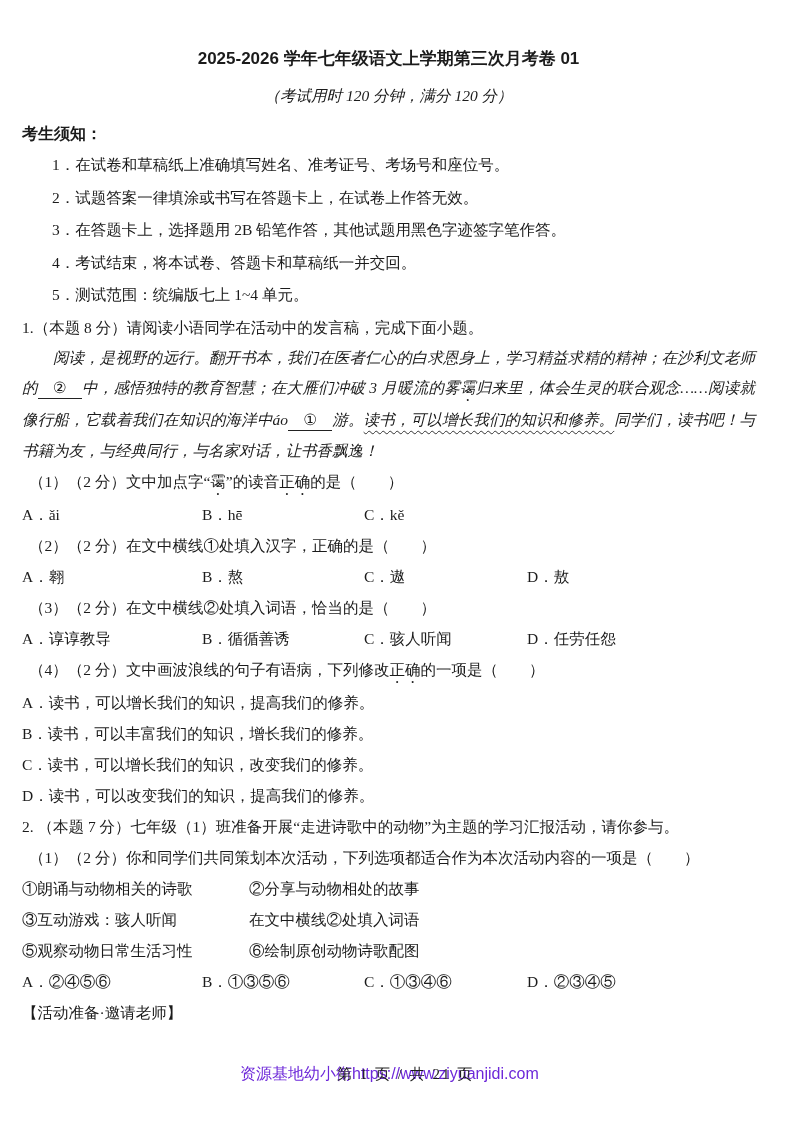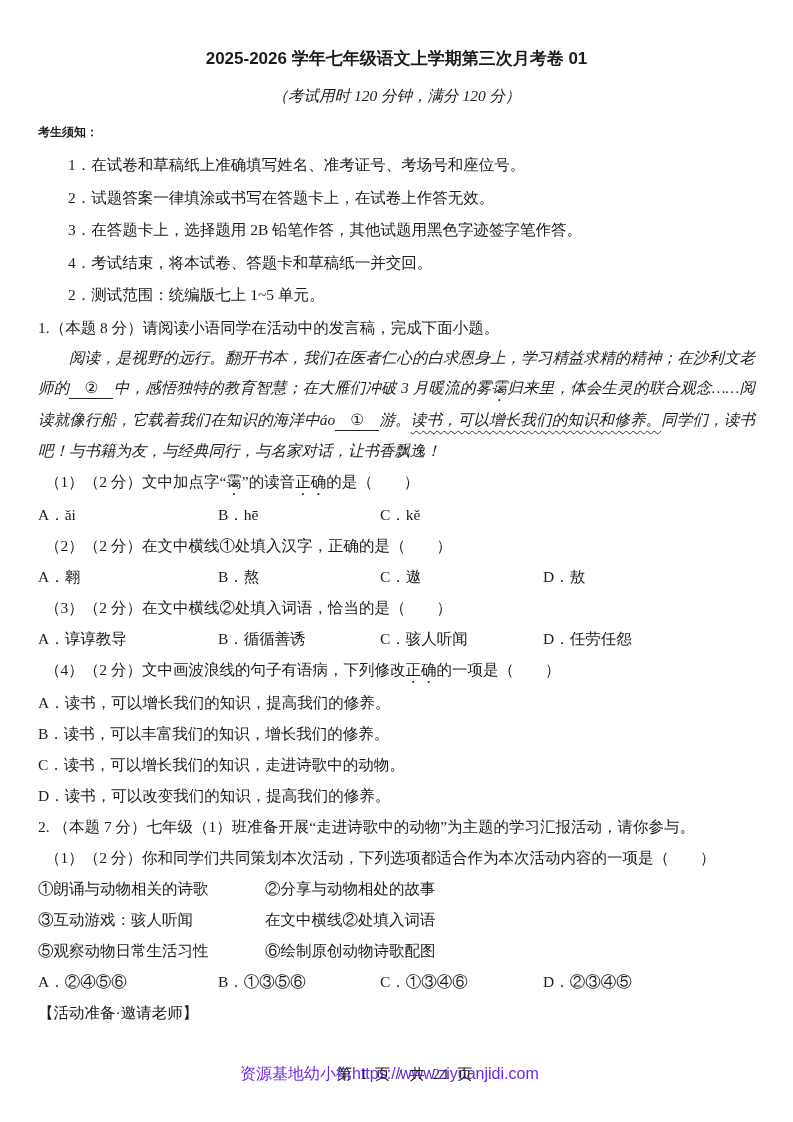--- a/index.html
+++ b/index.html
@@ -5,43 +5,43 @@
   * { box-sizing: border-box; }
   html, body { margin: 0; padding: 0; background: #ffffff; }
   .page {
     position: relative;
     width: 793px;
     height: 1122px;
     background: #ffffff;
     color: #1b1b1b;
     font-family: "Liberation Serif", serif;
     font-size: 15.5px;
-    padding: 46px 38px 0 38px;
+    padding: 46px 38px 0 22px;
     overflow: hidden;
   }
   .title {
     text-align: center;
     font-weight: 700;
     font-size: 17px;
     line-height: 26px;
     font-family: "Liberation Sans", sans-serif;
   }
   .subtitle {
     text-align: center;
     margin-top: 12px;
     font-style: italic;
     font-size: 15.5px;
     line-height: 24px;
   }
   .notice { margin-top: 10px; }
   .notice-heading {
     font-weight: 700;
-    font-size: 12px;
+    font-size: 16px;
     line-height: 31px;
-    font-family: Liberation Mono, monospace;
+    font-family: Liberation Sans, sans-serif;
   }
   .notice-item { line-height: 32.5px; padding-left: 30px; }
   .section-heading {
     text-align: center;
     font-weight: 700;
     font-size: 16.5px;
     line-height: 31px;
   }
   .stem { line-height: 31px; }
   .sub-stem { line-height: 31px; padding-left: 7px; }
@@ -117,21 +117,21 @@
 
   <div class="title">2025-2026 学年七年级语文上学期第三次月考卷 01</div>
   <div class="subtitle">（考试用时 120 分钟，满分 120 分）</div>
 
   <div class="notice">
     <div class="notice-heading">考生须知：</div>
     <div class="notice-item">1．在试卷和草稿纸上准确填写姓名、准考证号、考场号和座位号。</div>
     <div class="notice-item">2．试题答案一律填涂或书写在答题卡上，在试卷上作答无效。</div>
     <div class="notice-item">3．在答题卡上，选择题用 2B 铅笔作答，其他试题用黑色字迹签字笔作答。</div>
     <div class="notice-item">4．考试结束，将本试卷、答题卡和草稿纸一并交回。</div>
-    <div class="notice-item">2．测试范围：统编版七上 1~5 单元。</div>
+    <div class="notice-item">5．测试范围：统编版七上 1~4 单元。</div>
   </div>
 
 
   <div class="stem">1.（本题 8 分）请阅读小语同学在活动中的发言稿，完成下面小题。</div>
 
   <div class="passage"><span>阅读，是视野的远行。翻开书本，我们在医者仁心的白求恩身上，学习精益求精的精神；在沙利文老师的</span><span class="blank">②</span><span>中，感悟独特的教育智慧；在大雁们冲破 3 月暖流的雾</span><span class="emdot">霭</span><span>归来里，体会生灵的联合观念……阅读就像行船，它载着我们在知识的海洋中áo</span><span class="blank">①</span><span>游。</span><span class="wavy">读书，可以增长我们的知识和修养。</span><span>同学们，读书吧！与书籍为友，与经典同行，与名家对话，让书香飘逸！</span></div>
 
   <div class="sub-stem"><span>（1）（2 分）文中加点字“</span><span class="emdot">霭</span><span>”的读音</span><span class="emdot">正确</span><span>的是（　　）</span></div>
   <div class="options-grid">
     <span>A．ǎi</span>
@@ -151,21 +151,21 @@
   <div class="options-grid">
     <span>A．谆谆教导</span>
     <span>B．循循善诱</span>
     <span>C．骇人听闻</span>
     <span>D．任劳任怨</span>
   </div>
 
   <div class="sub-stem"><span>（4）（2 分）文中画波浪线的句子有语病，下列修改</span><span class="emdot">正确</span><span>的一项是（　　）</span></div>
   <div class="choice-line">A．读书，可以增长我们的知识，提高我们的修养。</div>
   <div class="choice-line">B．读书，可以丰富我们的知识，增长我们的修养。</div>
-  <div class="choice-line">C．读书，可以增长我们的知识，走进诗歌中的动物。</div>
+  <div class="choice-line">C．读书，可以增长我们的知识，改变我们的修养。</div>
   <div class="choice-line">D．读书，可以改变我们的知识，提高我们的修养。</div>
 
   <div class="stem">2. （本题 7 分）七年级（1）班准备开展“走进诗歌中的动物”为主题的学习汇报活动，请你参与。</div>
 
   <div class="sub-stem">（1）（2 分）你和同学们共同策划本次活动，下列选项都适合作为本次活动内容的一项是（　　）</div>
   <div class="activity-grid">
     <span>①朗诵与动物相关的诗歌</span>
     <span>②分享与动物相处的故事</span>
   </div>
   <div class="activity-grid">

